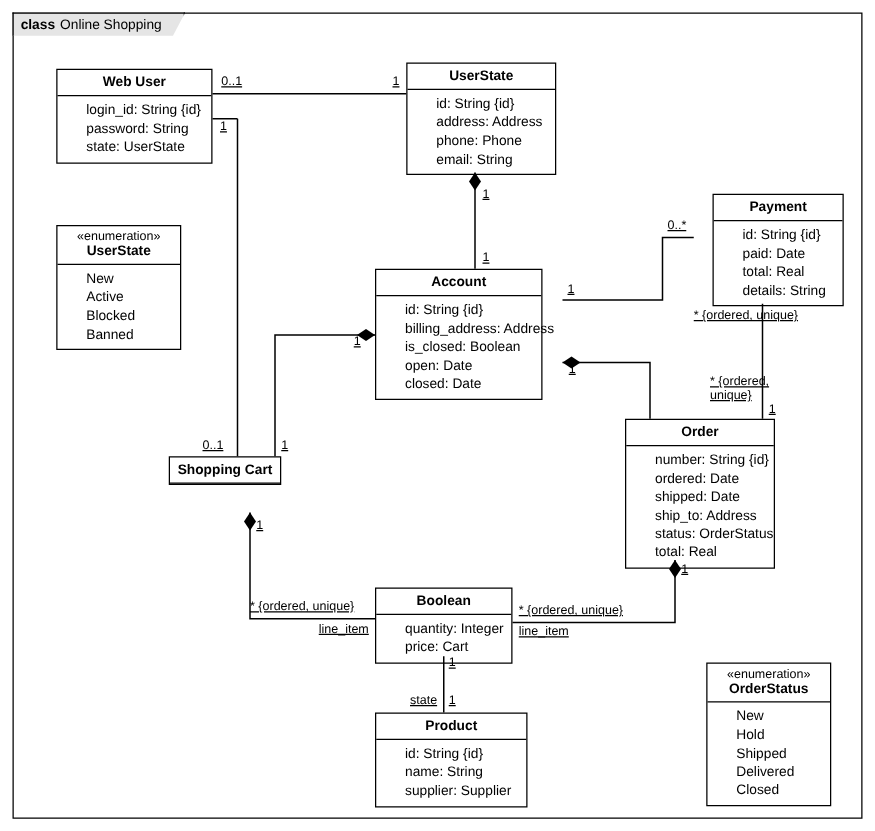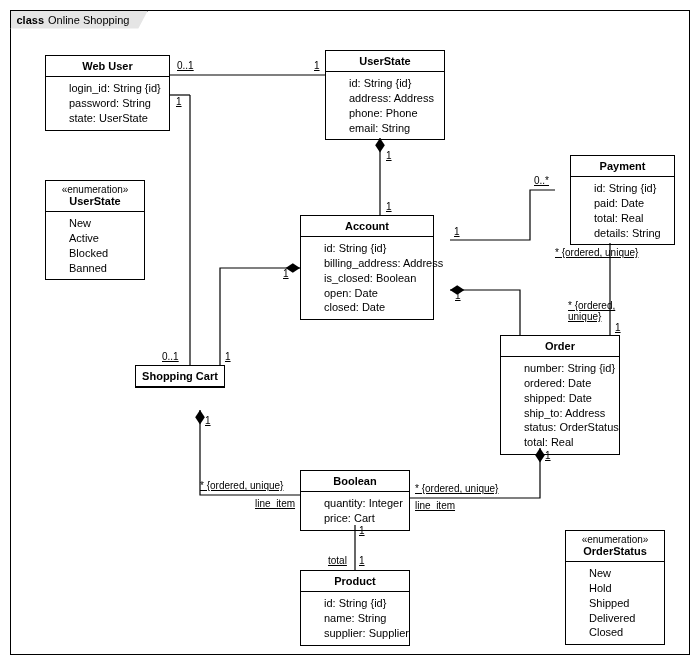--- a/index.html
+++ b/index.html
@@ -142,21 +142,21 @@
 status: OrderStatus
 total: Real</div>
   </div>
 
   <div class="box" style="left:300px; top:470px; width:110px;">
     <div class="title">Boolean</div>
     <div class="attrs">quantity: Integer
 price: Cart</div>
   </div>
 
-  <div class="box" style="left:300px; top:570px; width:110px;">
+  <div class="box" style="left:300px; top:570px; width:122px;">
     <div class="title">Product</div>
     <div class="attrs">id: String {id}
 name: String
 supplier: Supplier</div>
   </div>
 
   <div class="box" style="left:565px; top:530px; width:100px;">
     <div class="stereo">«enumeration»</div>
     <div class="title no-top-pad">OrderStatus</div>
     <div class="attrs">New
@@ -221,15 +221,15 @@
   <div class="lbl" style="left:205px; top:415px;">1</div>
   <div class="lbl" style="left:200px; top:480px;">* {ordered, unique}</div>
   <div class="lbl" style="left:255px; top:498px;">line_item</div>
 
   <div class="lbl" style="left:545px; top:450px;">1</div>
   <div class="lbl" style="left:415px; top:483px;">* {ordered, unique}</div>
   <div class="lbl" style="left:415px; top:500px;">line_item</div>
 
   <div class="lbl" style="left:359px; top:525px;">1</div>
   <div class="lbl" style="left:359px; top:555px;">1</div>
-  <div class="lbl" style="left:328px; top:555px;">total</div>
+  <div class="lbl" style="left:328px; top:555px;">state</div>
 
 </div>
 
 </body></html>

